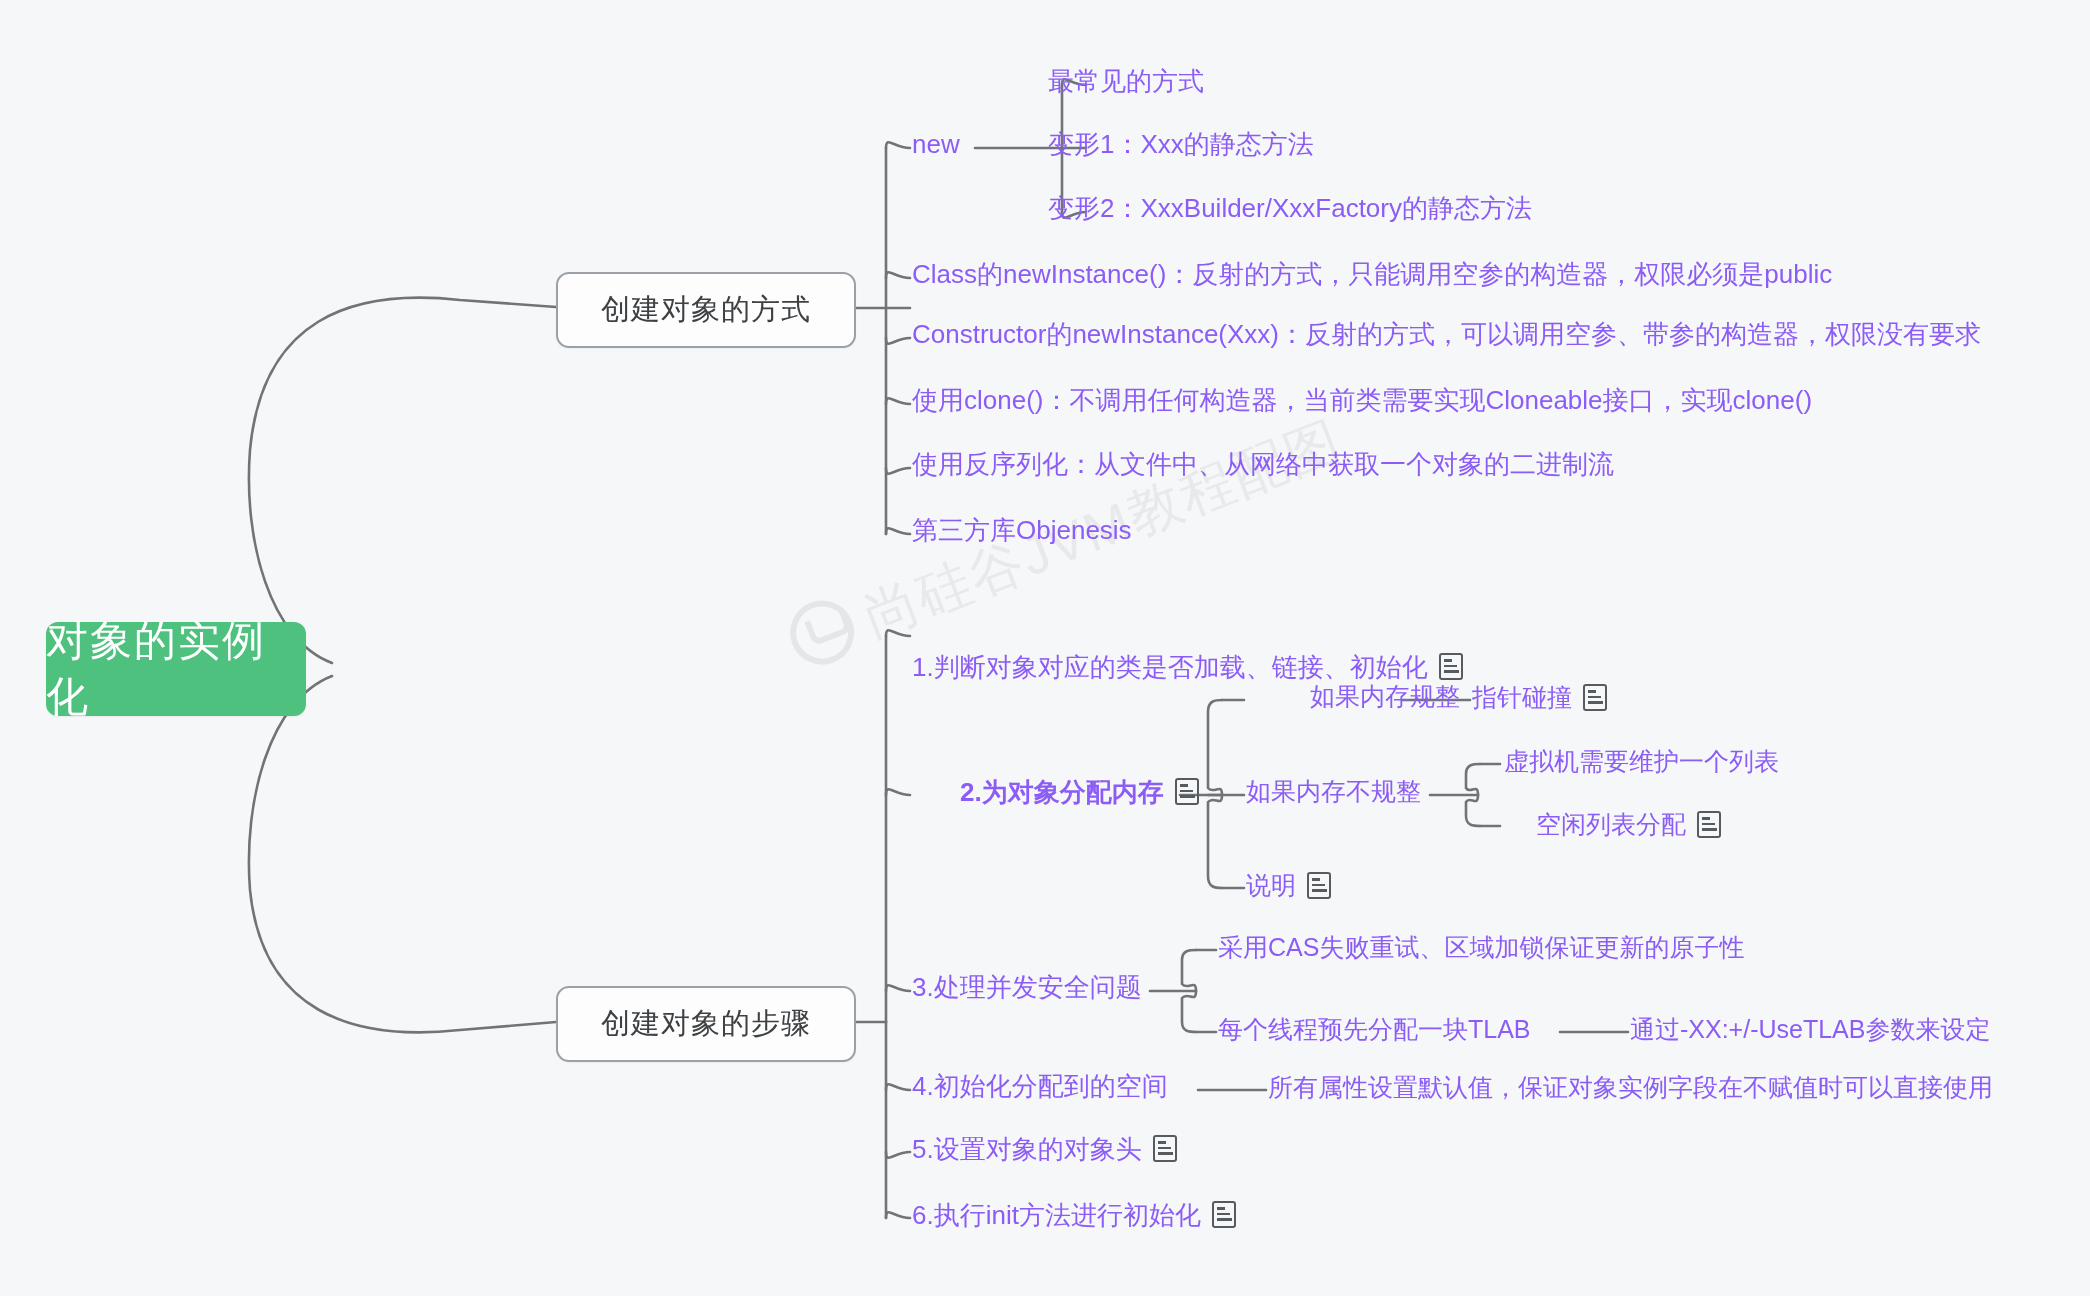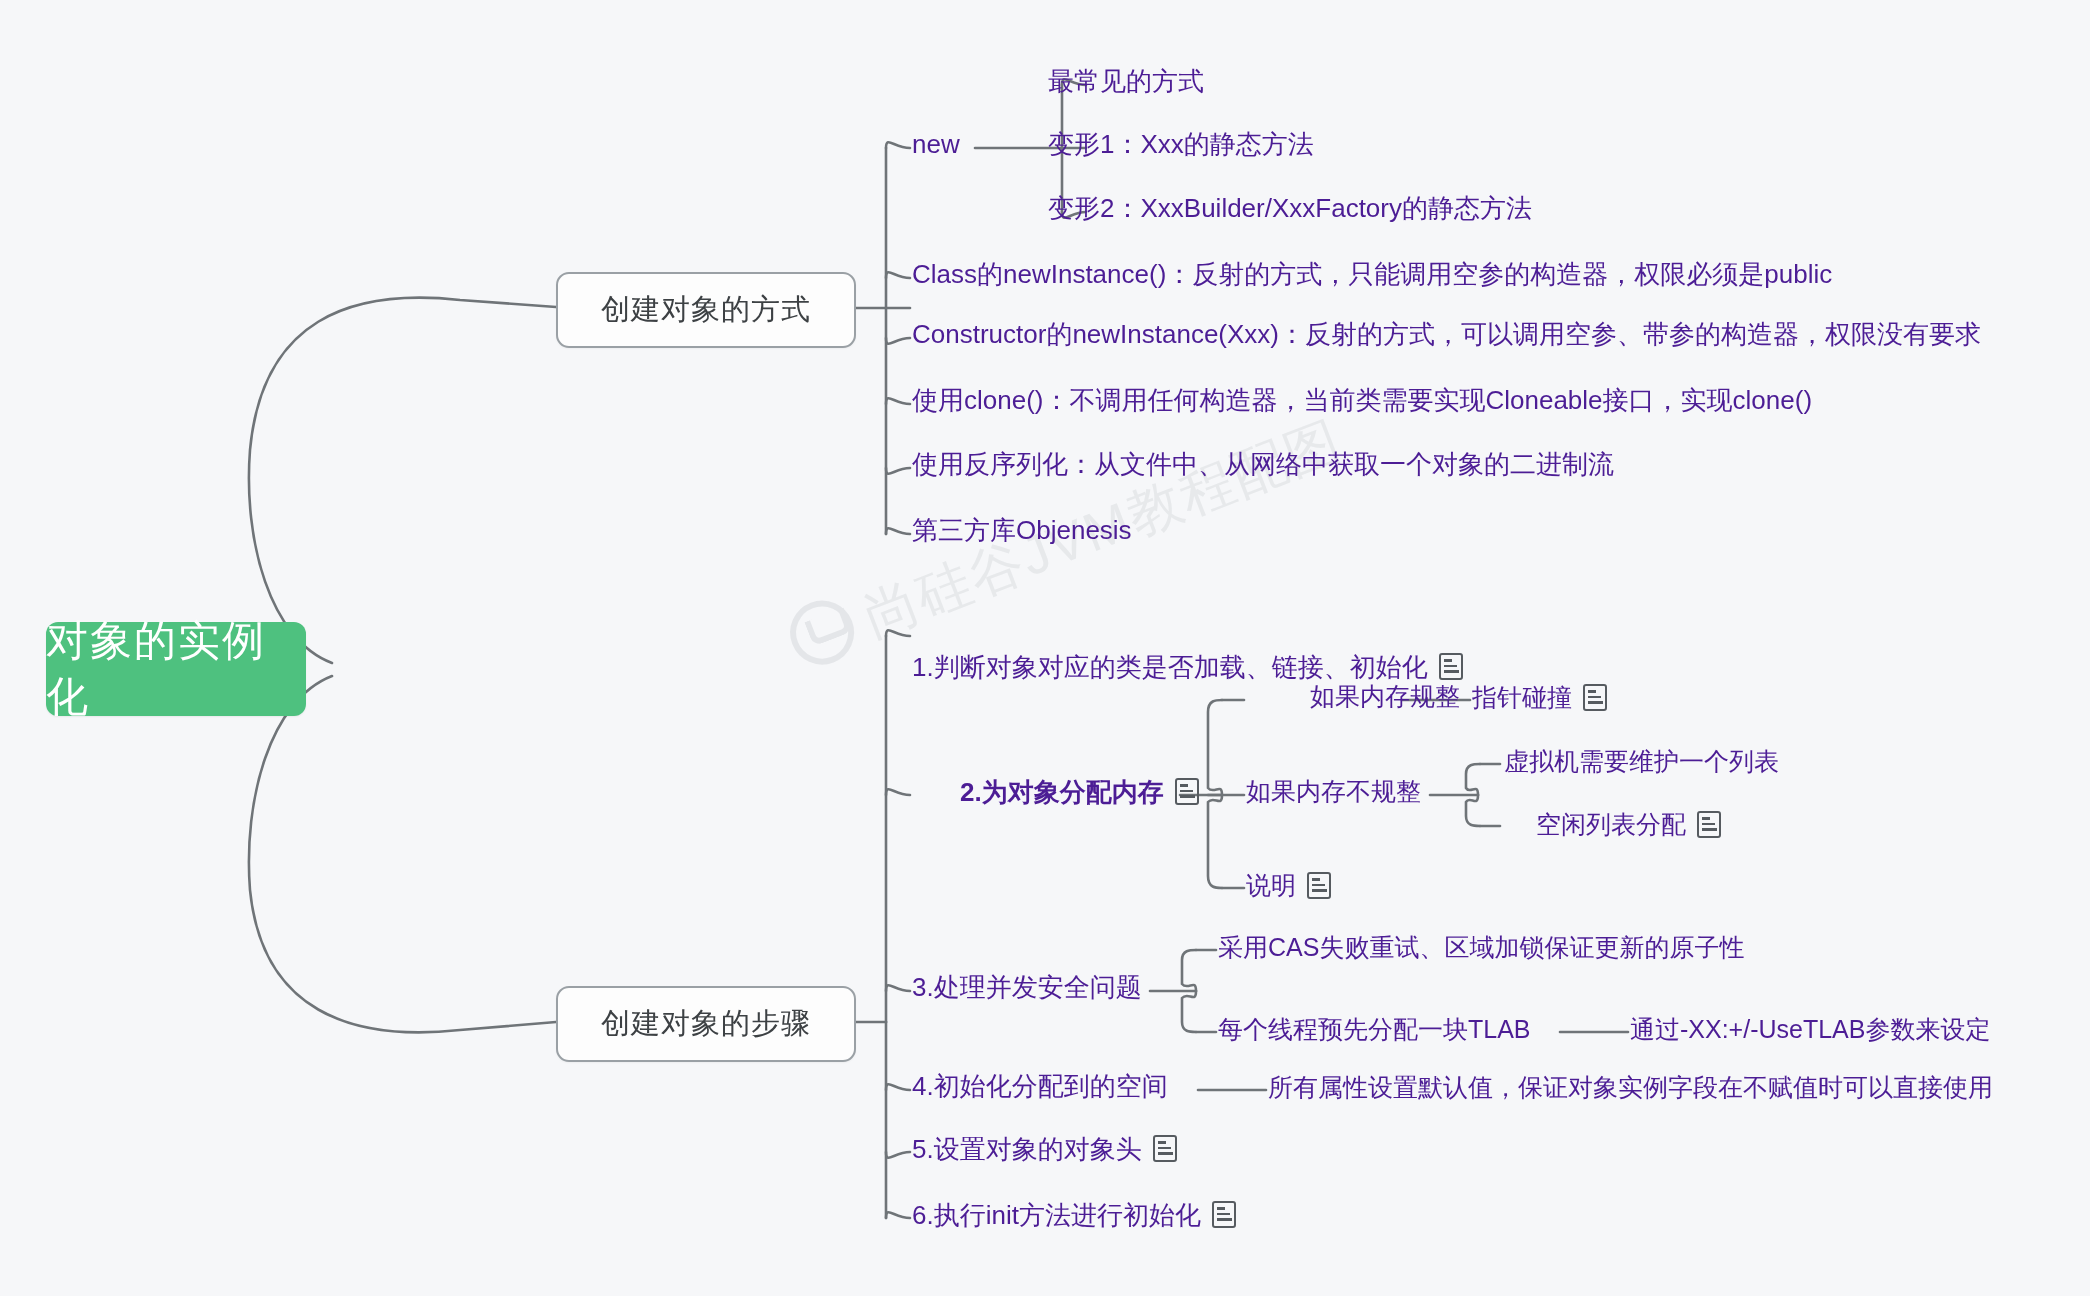--- a/index.html
+++ b/index.html
@@ -56,21 +56,21 @@
     border-radius:13px;
     display:flex;align-items:center;justify-content:center;
     color:#3d4144;font-size:29px;letter-spacing:1px;
     box-shadow:0 1px 2px rgba(0,0,0,.04);
   }
 
   
   .tnode{
     position:absolute;
     display:flex;align-items:center;
-    color:#4c1d95;
+    color:#8b5cf6;
     white-space:nowrap;
     line-height:1;
   }
   .tnode .lbl{display:inline-block;}
   .s26{font-size:26px;}
   .s25{font-size:25px;}
 
   
   .note-icon{
     display:inline-block;

